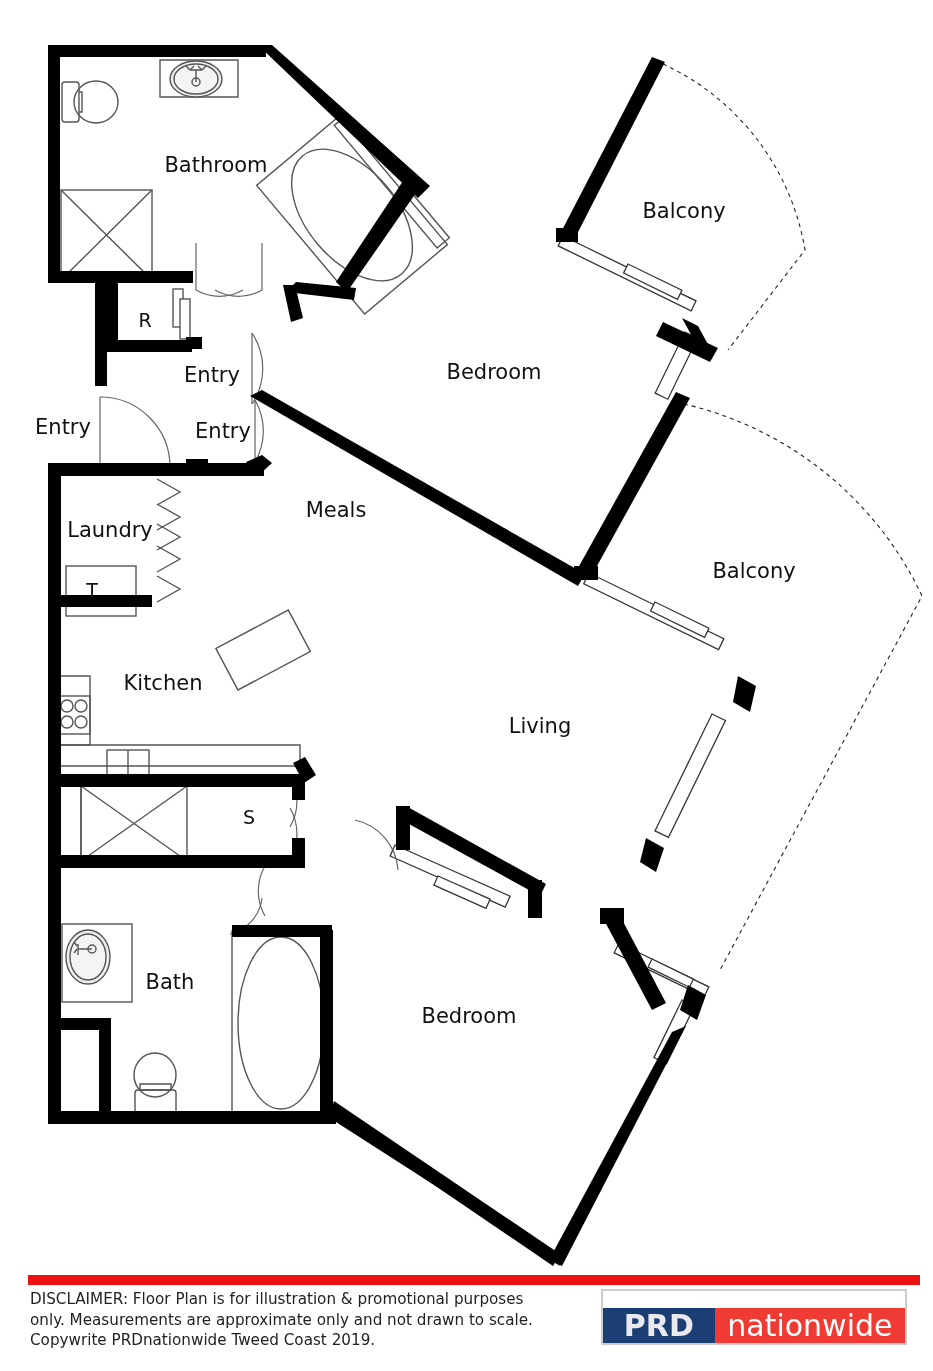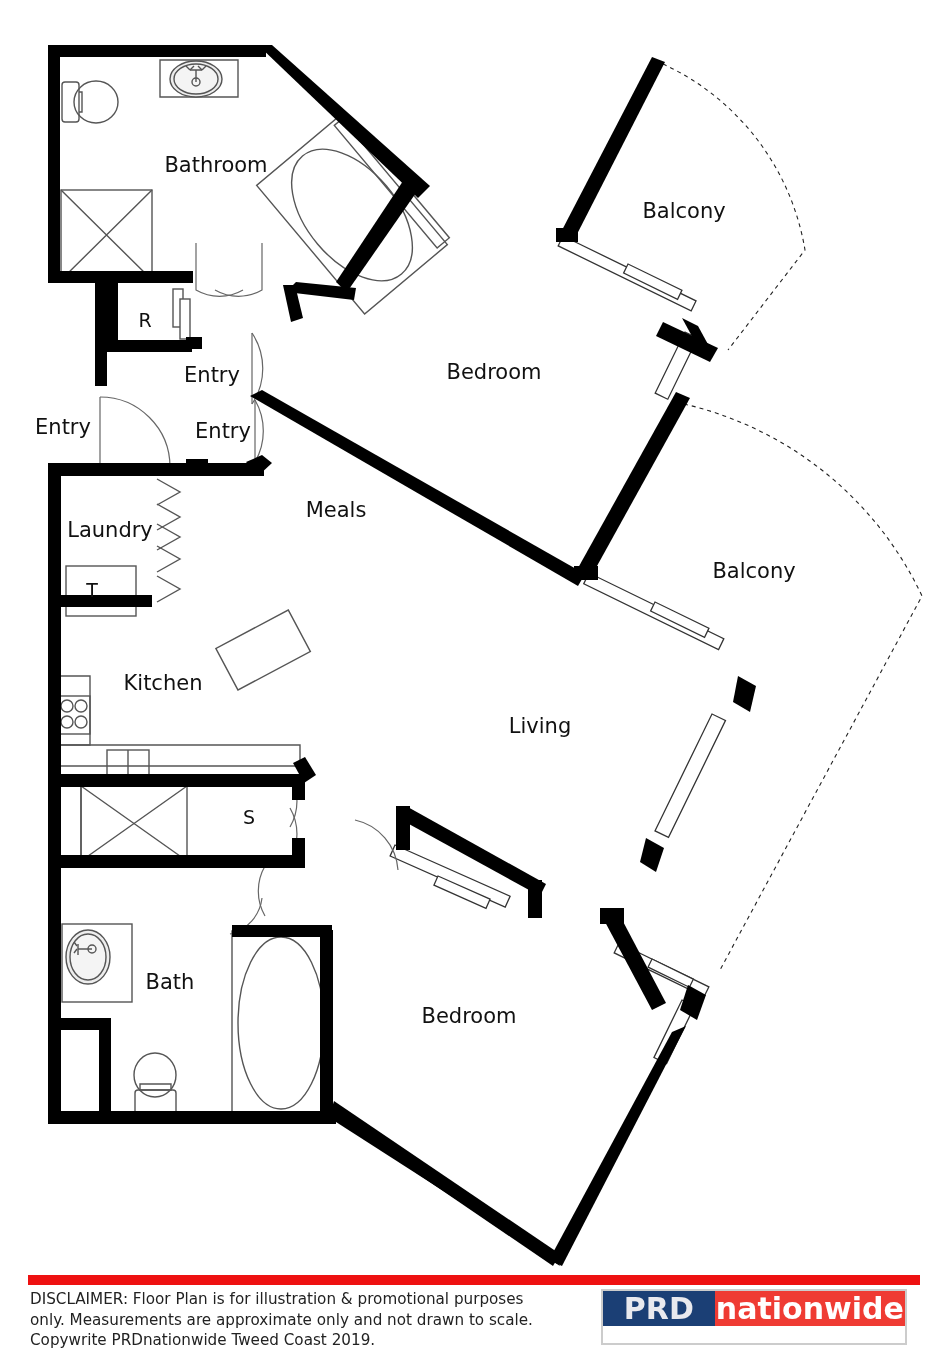--- a/index.html
+++ b/index.html
@@ -70,21 +70,21 @@
   }
   #logo {
     position: absolute;
     left: 601px;
     top: 14px;
     width: 306px;
     height: 56px;
     border: 2px solid #cccccc;
     box-sizing: border-box;
     display: flex;
-    align-items: flex-start;
+    align-items: flex-end;
     background: #ffffff;
   }
   #logo-prd {
     background: #1b3f75;
     width: 37%;
     display: flex;
     align-items: center;
     justify-content: center;
   }
   #logo-prd span {
@@ -97,21 +97,21 @@
   #logo-nw {
     background: #ef3b33;
     width: 63%;
     display: flex;
     align-items: center;
     justify-content: center;
   }
   #logo-nw span {
     color: #ffffff;
     font-family: "DejaVu Sans", sans-serif;
-    font-weight: bold;
+    font-weight: normal;
     font-size: 30px;
   }
 </style>
 </head>
 <body>
 
 <div id="plan-wrap">
 <svg id="floorplan-svg" viewBox="0 0 933 1275" xmlns="http://www.w3.org/2000/svg">
 
   <rect x="0" y="0" width="933" height="1275" fill="#ffffff"></rect>

